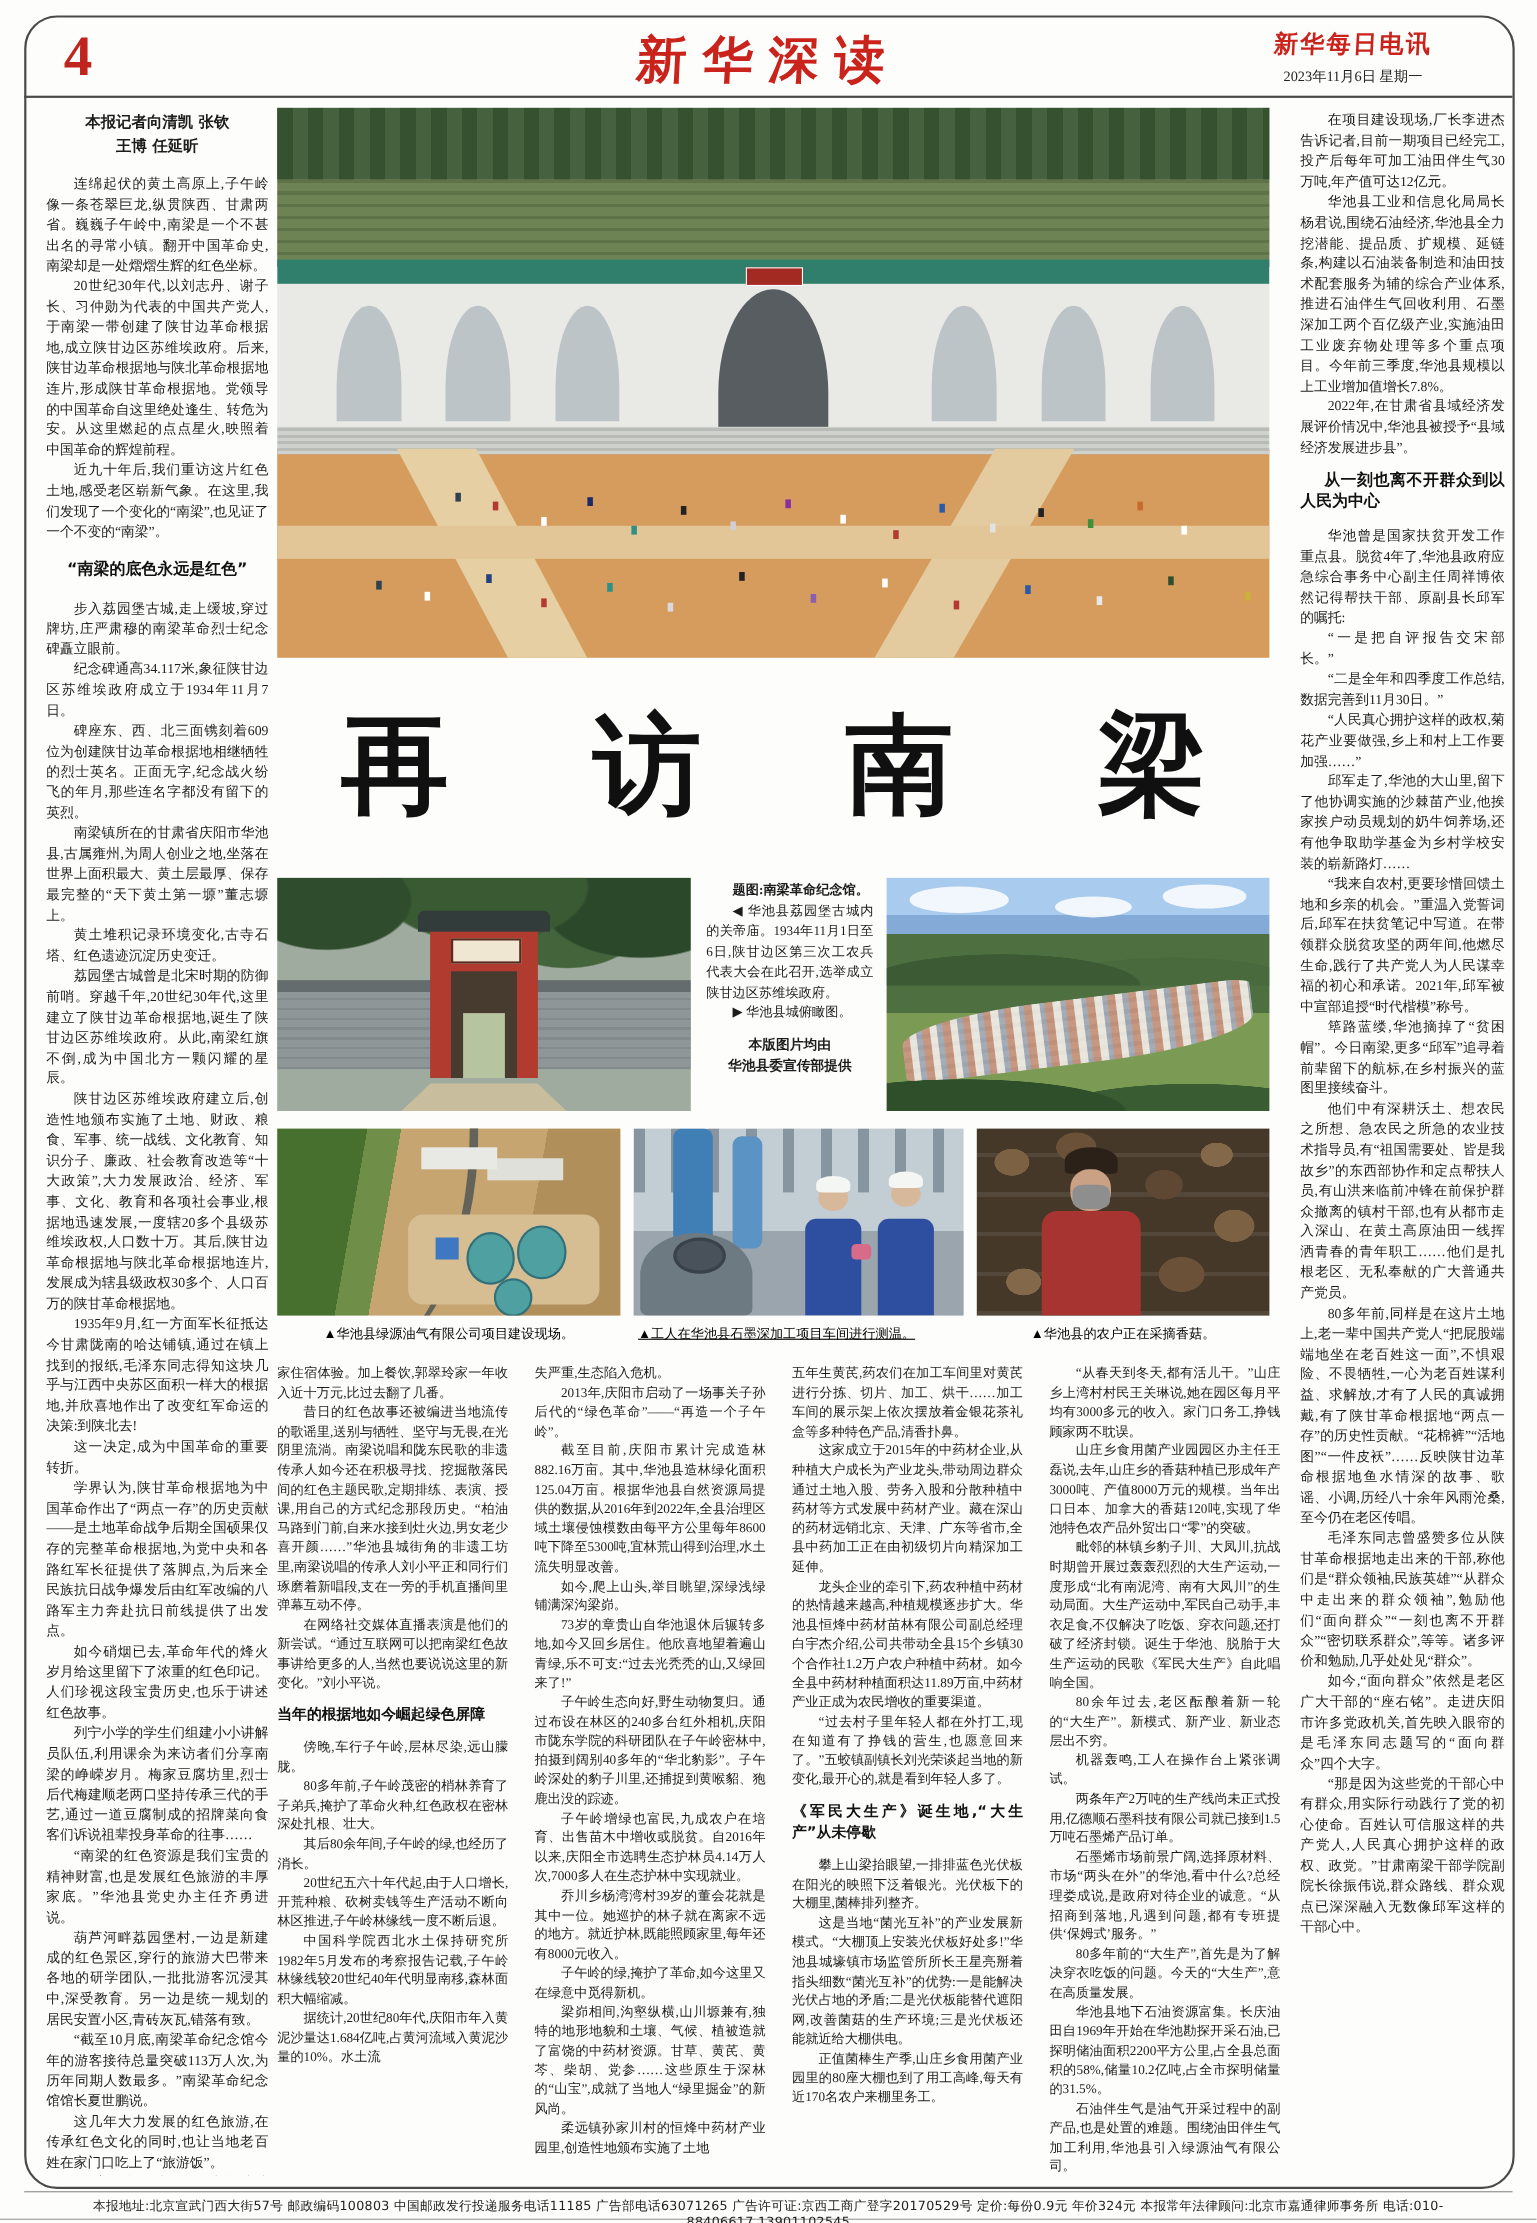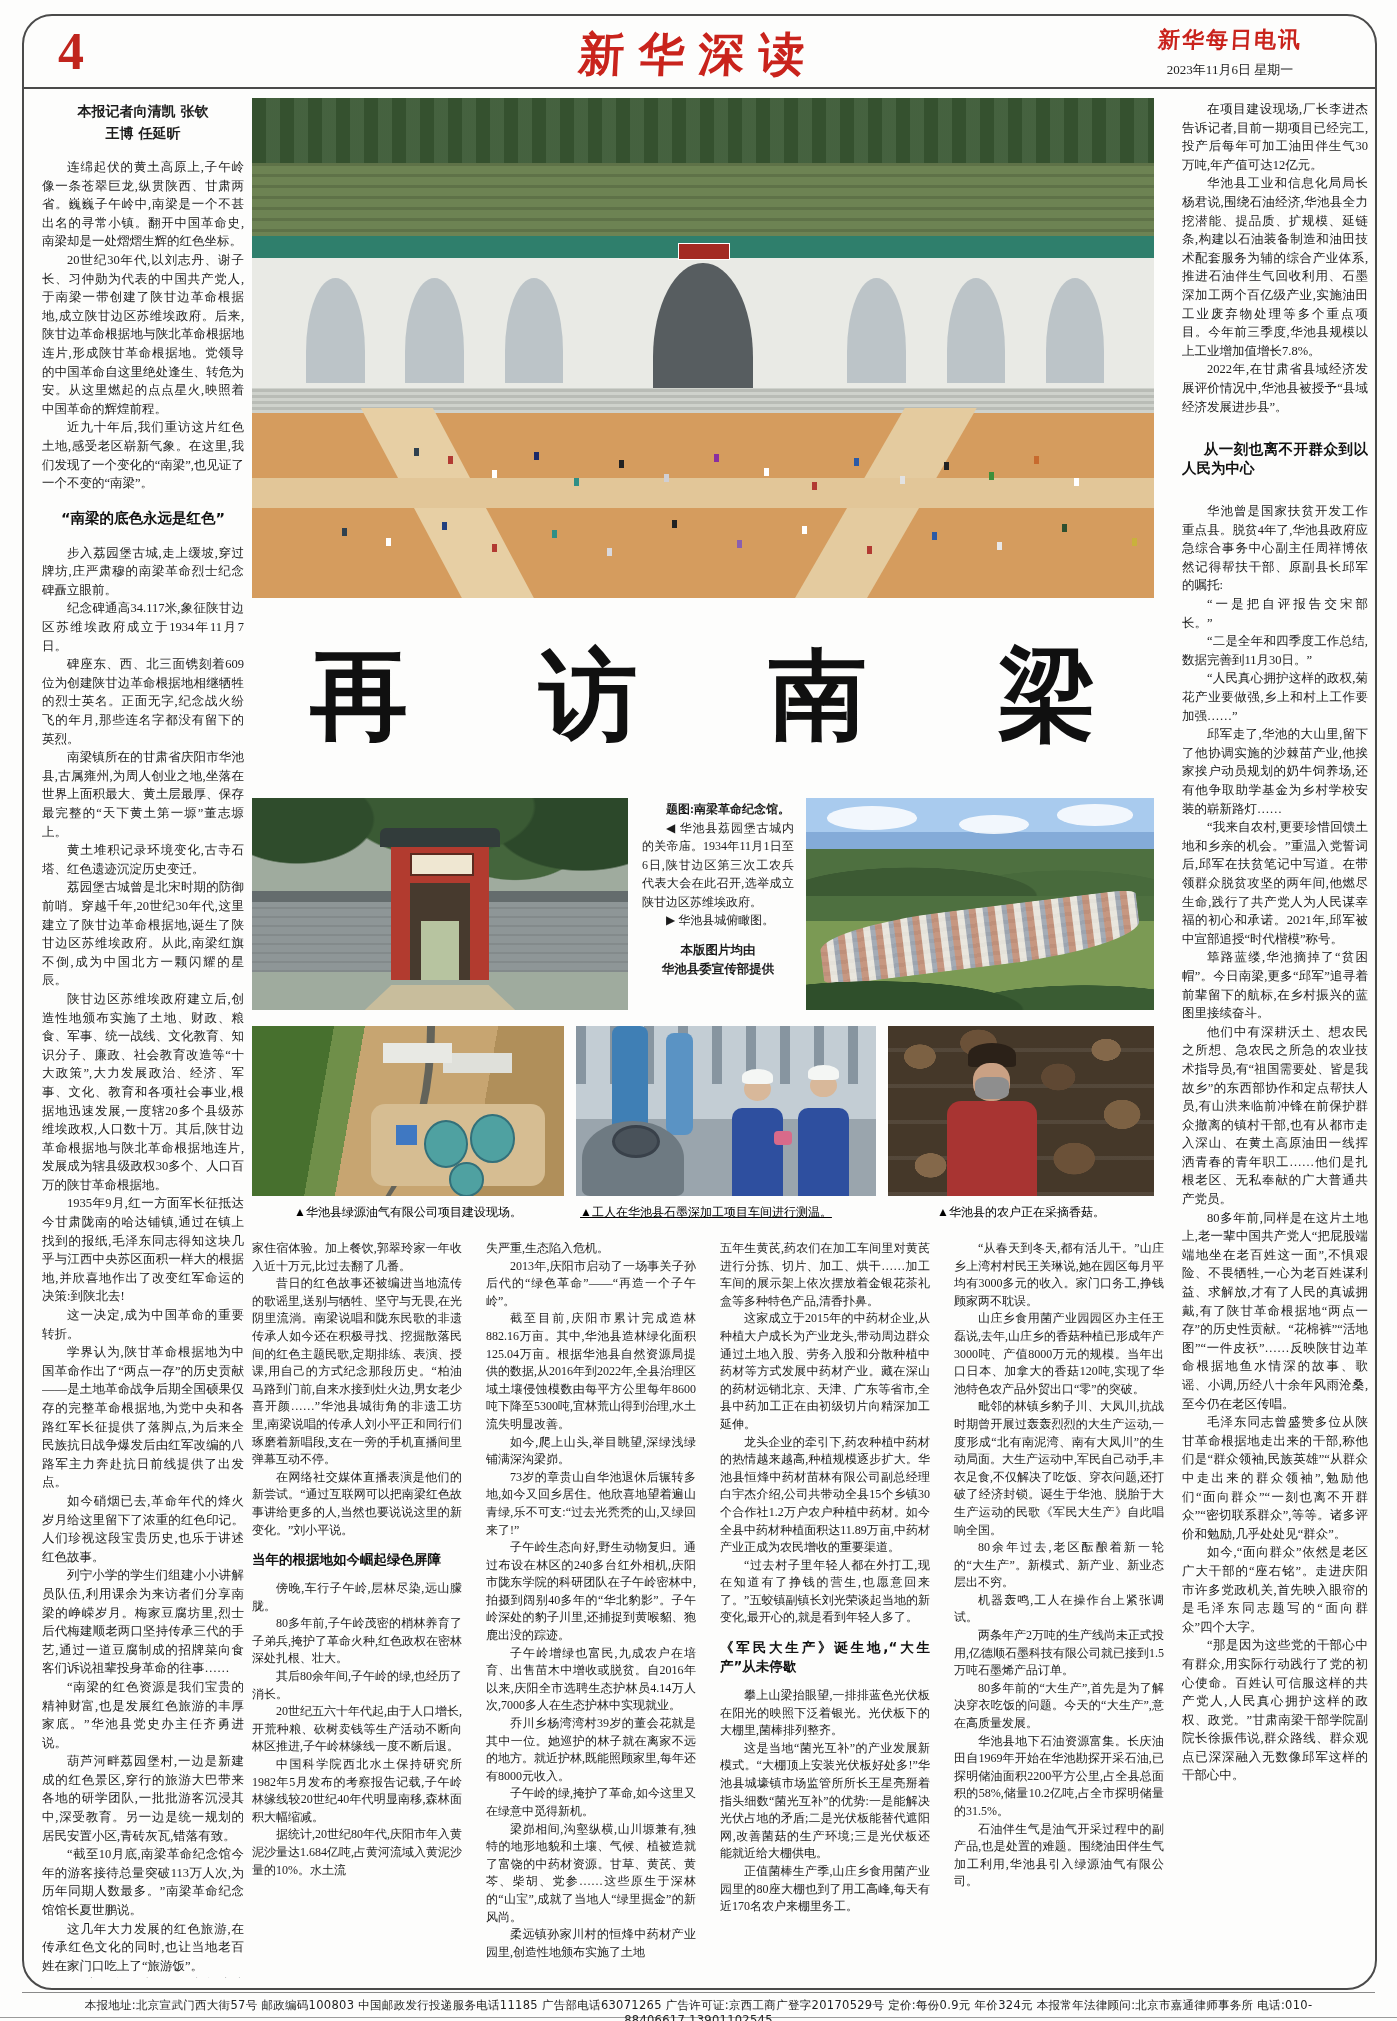--- a/index.html
+++ b/index.html
@@ -22,21 +22,21 @@
 
   
   .col{overflow:hidden;text-align:justify;}
   .bodytext{font-size:12.5px;line-height:18.6px;}
   .small-body{font-size:12px;line-height:17.6px;}
   .para{margin:0;text-indent:2em;}
   .para.cont{text-indent:0;}
   .subhead{font-family:"DejaVu Sans","Liberation Sans",sans-serif;font-weight:900;font-size:13.5px;
            line-height:19px;margin:11px 0;text-indent:0;color:#111;}
   #col1 .subhead{text-align:center;font-size:14.5px;margin:16px 0;}
-  #col6 .subhead{font-size:14.5px;margin:24px 0;text-indent:1.5em;}
+  #col6 .subhead{font-size:14.5px;margin:12px 0;text-indent:1.5em;}
   .byline{font-family:"DejaVu Sans","Liberation Sans",sans-serif;font-weight:700;font-size:14px;
           text-align:center;line-height:22px;margin-bottom:14px;}
 
   
   .headline{left:252px;top:604px;width:902px;height:186px;display:flex;align-items:center;
             justify-content:space-between;padding:0 58px;box-sizing:border-box;}
   .headline span{font-family:"DejaVu Sans","Liberation Sans",sans-serif;font-weight:900;font-size:98px;color:#101010;}
 
   
   .mid-cap{font-size:12px;line-height:18.5px;text-align:justify;}
@@ -334,20 +334,21 @@
     </div>
 </div>
 <div class="abs col small-body" id="col5" style="left:954px;top:1240px;width:210px;height:736px;">
   <div>
       <p class="para">“从春天到冬天,都有活儿干。”山庄乡上湾村村民王关琳说,她在园区每月平均有3000多元的收入。家门口务工,挣钱顾家两不耽误。</p>
       <p class="para">山庄乡食用菌产业园园区办主任王磊说,去年,山庄乡的香菇种植已形成年产3000吨、产值8000万元的规模。当年出口日本、加拿大的香菇120吨,实现了华池特色农产品外贸出口“零”的突破。</p>
       <p class="para">毗邻的林镇乡豹子川、大凤川,抗战时期曾开展过轰轰烈烈的大生产运动,一度形成“北有南泥湾、南有大凤川”的生动局面。大生产运动中,军民自己动手,丰衣足食,不仅解决了吃饭、穿衣问题,还打破了经济封锁。诞生于华池、脱胎于大生产运动的民歌《军民大生产》自此唱响全国。</p>
       <p class="para">80余年过去,老区酝酿着新一轮的“大生产”。新模式、新产业、新业态层出不穷。</p>
       <p class="para">机器轰鸣,工人在操作台上紧张调试。</p>
       <p class="para">两条年产2万吨的生产线尚未正式投用,亿德顺石墨科技有限公司就已接到1.5万吨石墨烯产品订单。</p>
+      <p class="para">石墨烯市场前景广阔,选择原材料、市场“两头在外”的华池,看中什么?总经理娄成说,是政府对待企业的诚意。“从招商到落地,凡遇到问题,都有专班提供‘保姆式’服务。”</p>
       <p class="para">80多年前的“大生产”,首先是为了解决穿衣吃饭的问题。今天的“大生产”,意在高质量发展。</p>
       <p class="para">华池县地下石油资源富集。长庆油田自1969年开始在华池勘探开采石油,已探明储油面积2200平方公里,占全县总面积的58%,储量10.2亿吨,占全市探明储量的31.5%。</p>
       <p class="para">石油伴生气是油气开采过程中的副产品,也是处置的难题。围绕油田伴生气加工利用,华池县引入绿源油气有限公司。</p>
     </div>
 </div>
 
 <div class="abs col bodytext" id="col6" style="left:1182px;top:100px;width:186px;height:1878px;">
   <div>
       <p class="para">在项目建设现场,厂长李进杰告诉记者,目前一期项目已经完工,投产后每年可加工油田伴生气30万吨,年产值可达12亿元。</p>
       <p class="para">华池县工业和信息化局局长杨君说,围绕石油经济,华池县全力挖潜能、提品质、扩规模、延链条,构建以石油装备制造和油田技术配套服务为辅的综合产业体系,推进石油伴生气回收利用、石墨深加工两个百亿级产业,实施油田工业废弃物处理等多个重点项目。今年前三季度,华池县规模以上工业增加值增长7.8%。</p>

